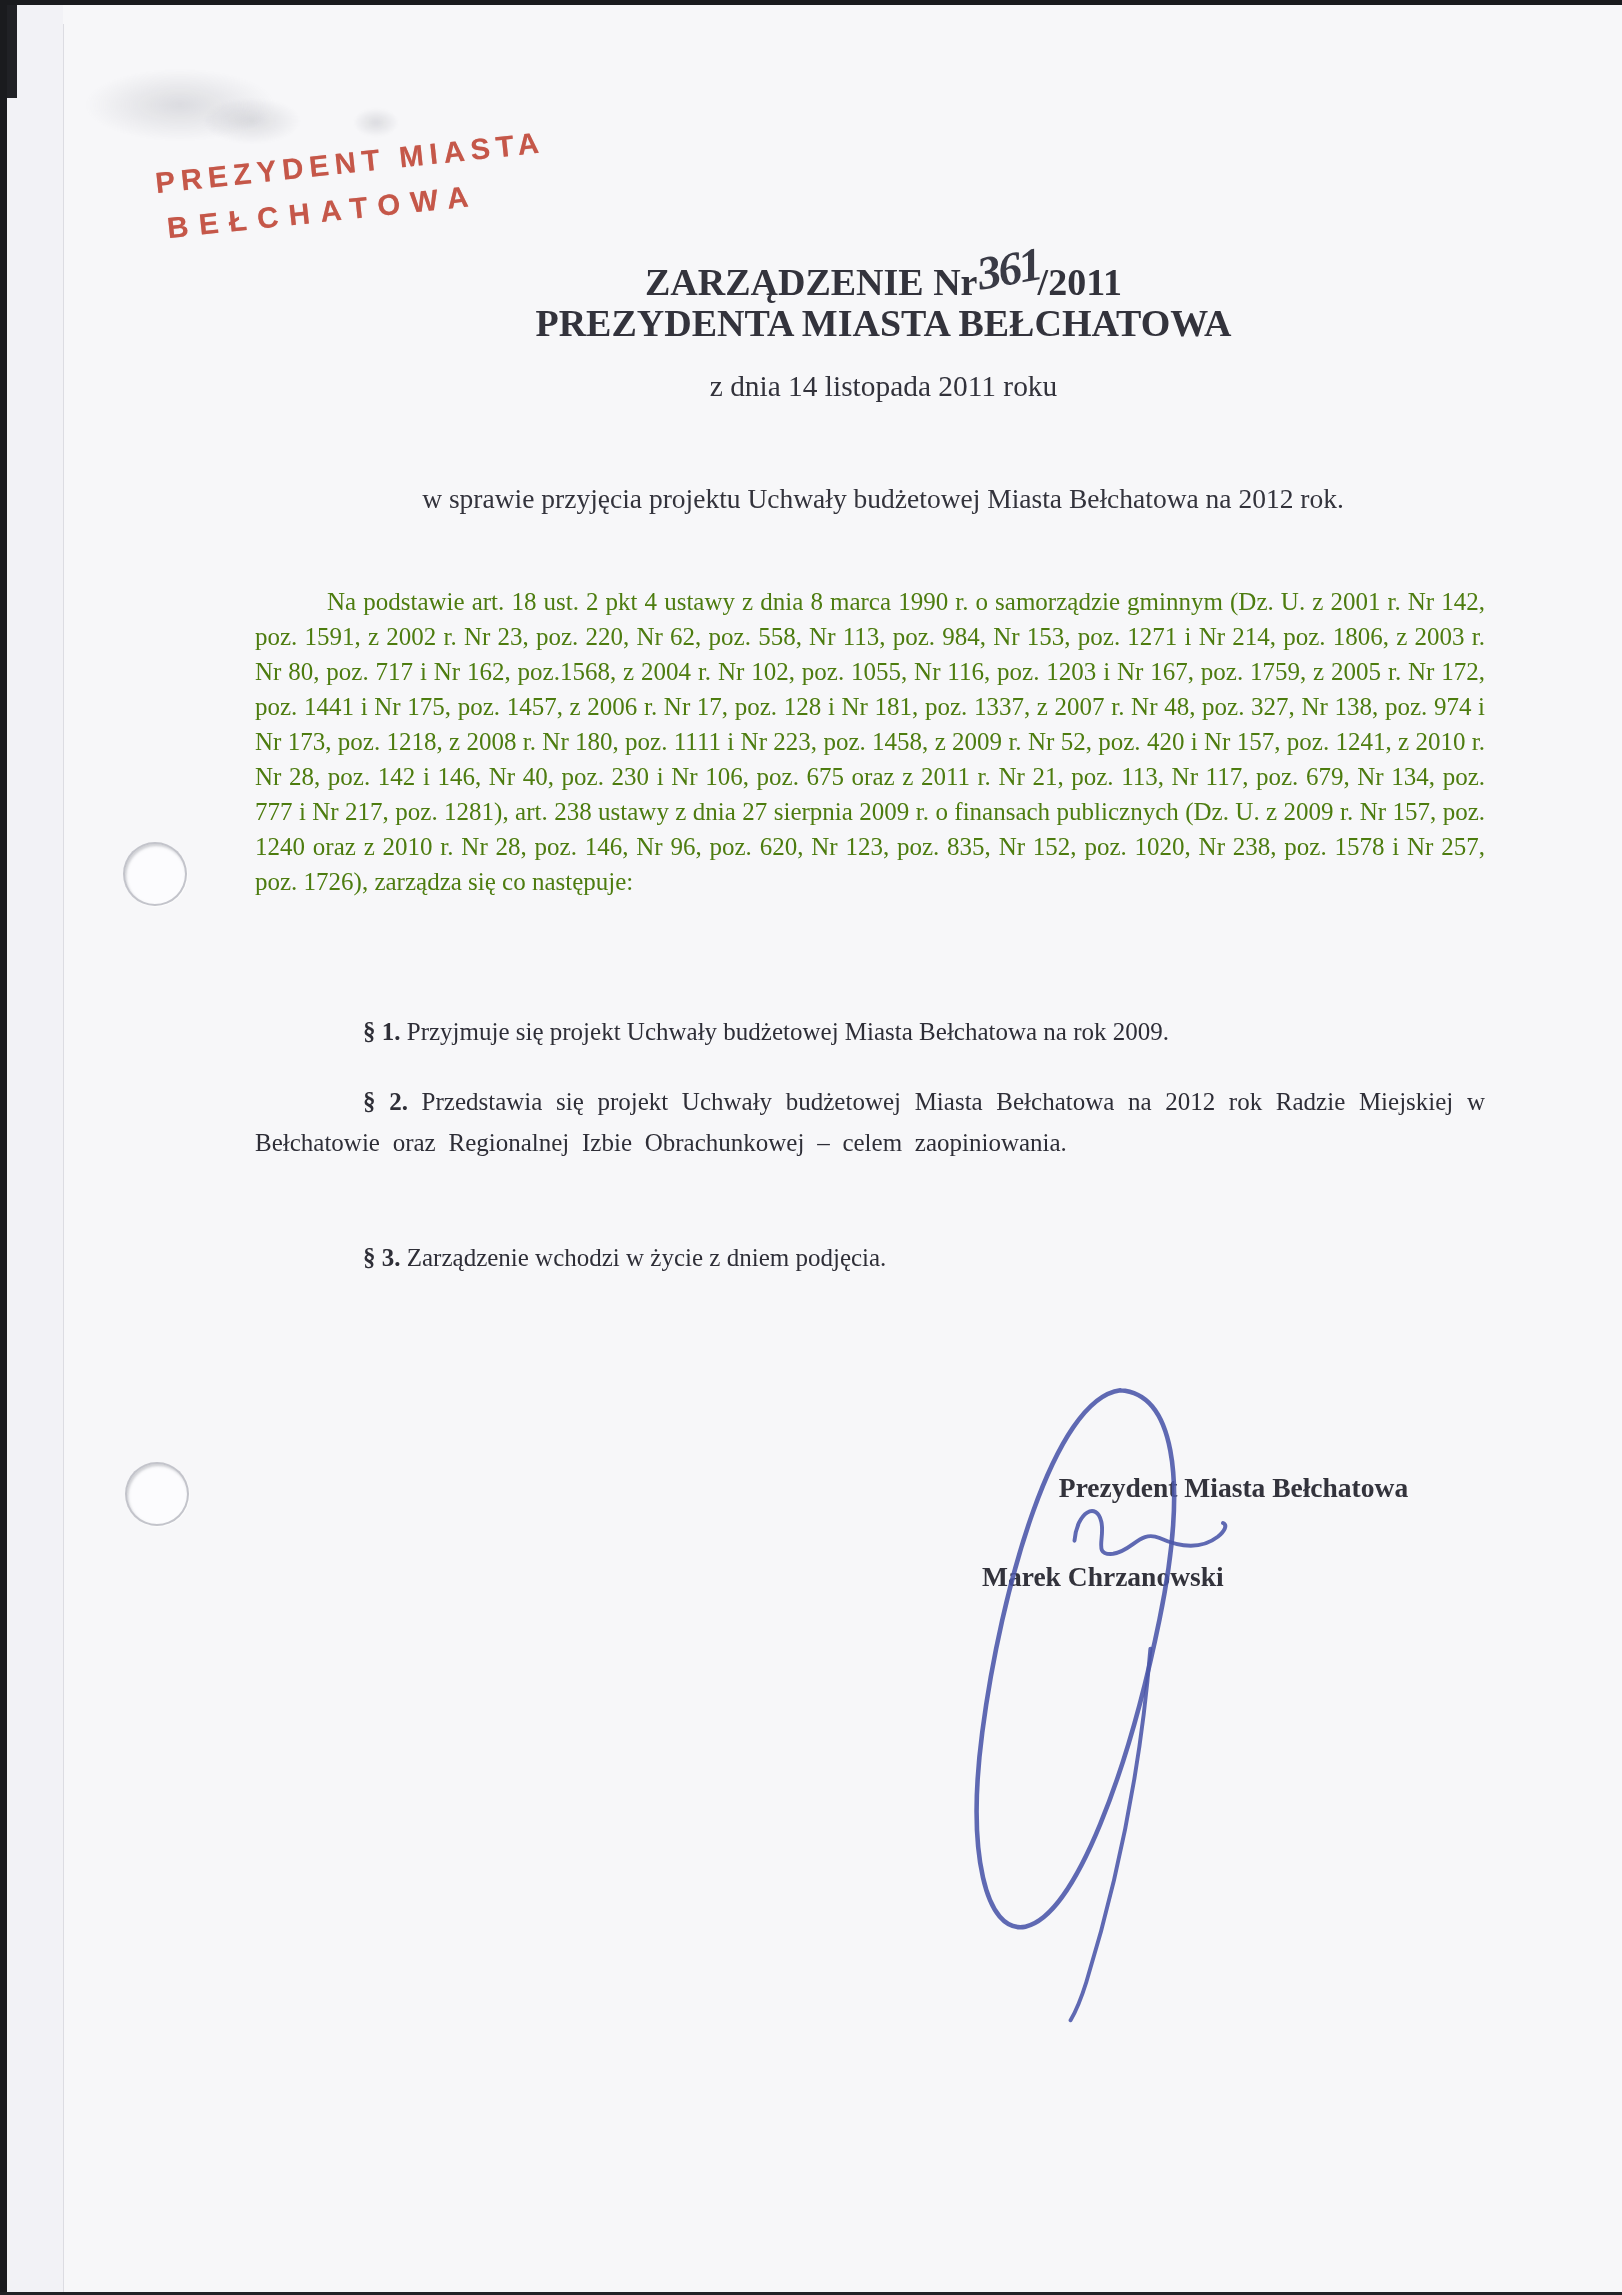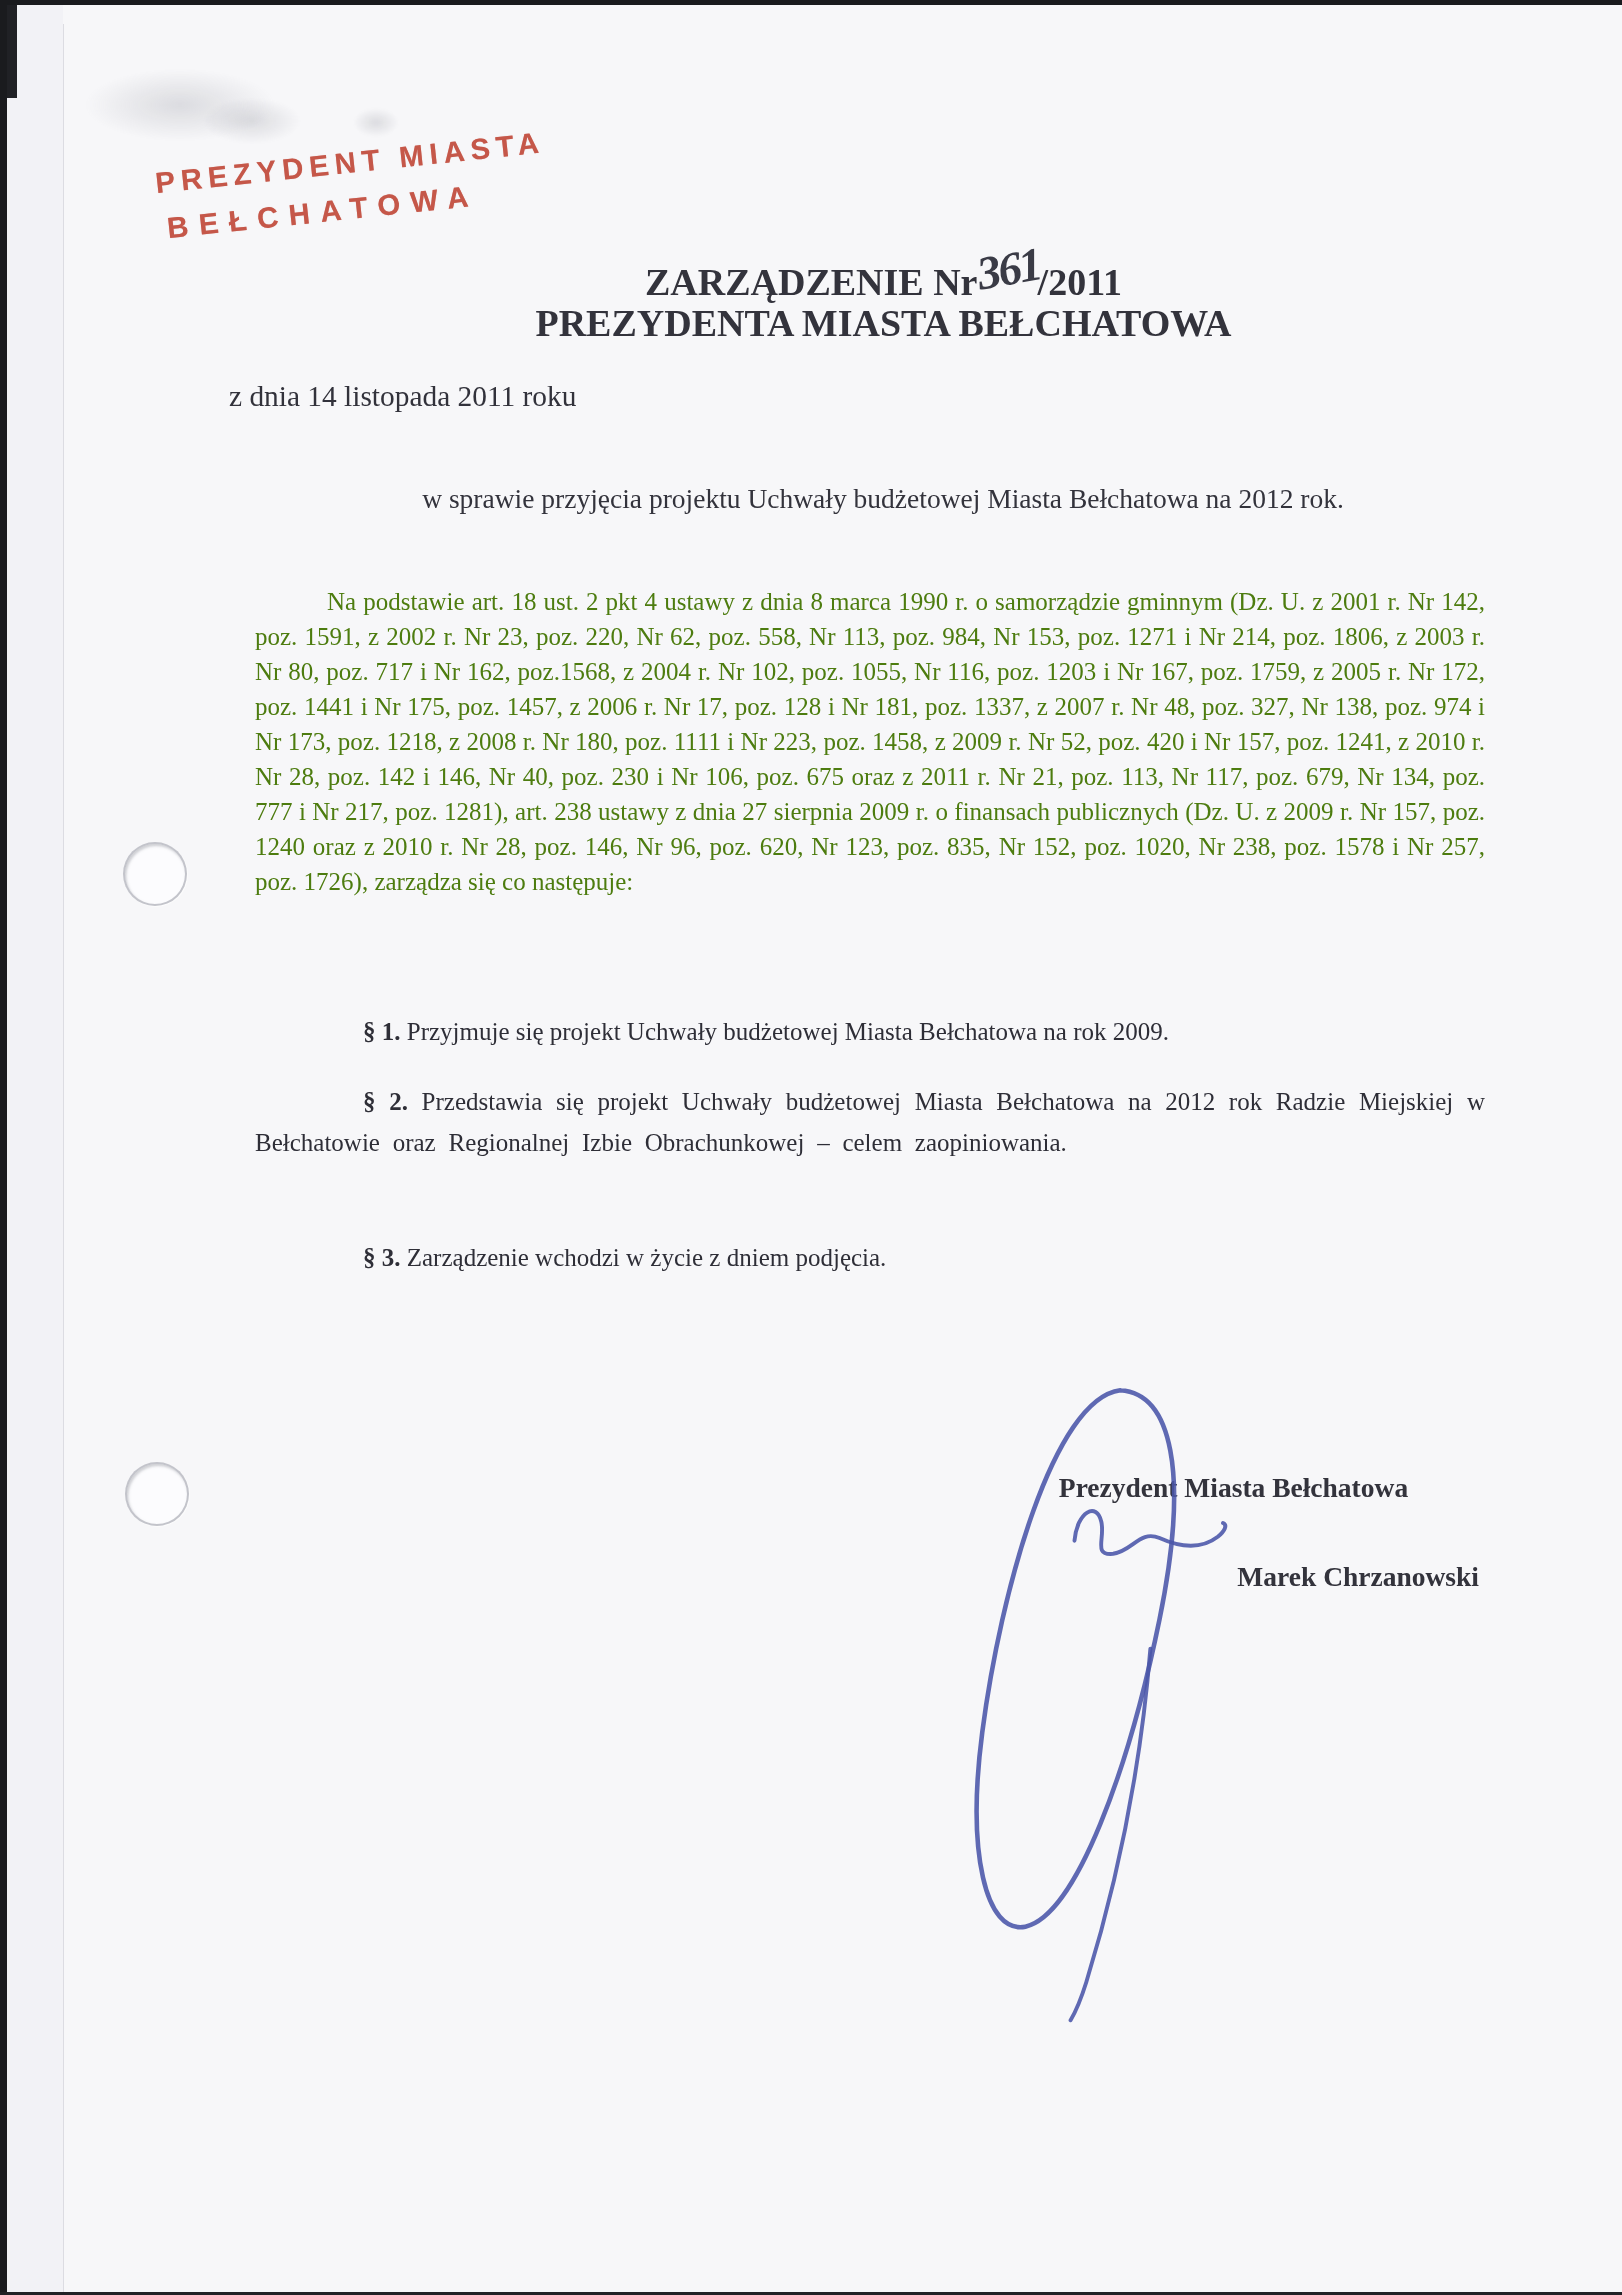--- a/index.html
+++ b/index.html
@@ -67,22 +67,22 @@
   .hand-number {
     display: inline-block;
     font-style: italic;
     font-size: 47px;
     transform: rotate(-10deg) translateY(-10.5px);
     margin: 0 -3.9px 0 1.3px;
     color: #3a3b46;
     letter-spacing: -2.6px;
   }
   .date-line {
-    position: absolute; left: 229px; top: 380px; width: 1309px;
-    text-align: left; font-size: 29.4px; color: #32323b;
+    position: absolute; left: 229px; top: 370px; width: 1309px;
+    text-align: center; font-size: 29.4px; color: #32323b;
   }
   .subject-line {
     position: absolute; left: 222px; top: 483px; width: 1322px;
     text-align: center; font-weight: normal; font-size: 27.5px; color: #33333c;
   }
   
   .legal-basis {
     position: absolute; left: 255px; top: 584px; width: 1230px;
     font-size: 25px; line-height: 35px;
     text-align: justify; text-indent: 72px;
@@ -93,21 +93,21 @@
   .section-1 { top: 1013px; text-indent: 108px; line-height: 37px; }
   .section-2 { top: 1081px; text-indent: 108px; line-height: 41px; text-align: justify; word-spacing: 6.5px; }
   .section-3 { top: 1239px; text-indent: 108px; line-height: 37px; }
   
   .sig-title {
     position: absolute; left: 975px; top: 1472px; width: 517px;
     text-align: center; font-weight: bold; font-size: 27.5px; color: #33333c;
   }
   .sig-name {
     position: absolute; left: 982px; top: 1561px; width: 497px;
-    text-align: right; font-weight: bold; font-size: 27.5px; color: #33333c;
+    text-align: left; font-weight: bold; font-size: 27.5px; color: #33333c;
   }
   .ink-svg { position: absolute; left: 0; top: 0; width: 1623px; height: 2295px; pointer-events: none; }
   .ink-svg path { fill: none; stroke-linecap: round; stroke-linejoin: round; opacity: 0.88; }
 </style>
 </head>
 <body>
 
 <div class="scan">
 
   <div class="margin-strip"></div>

